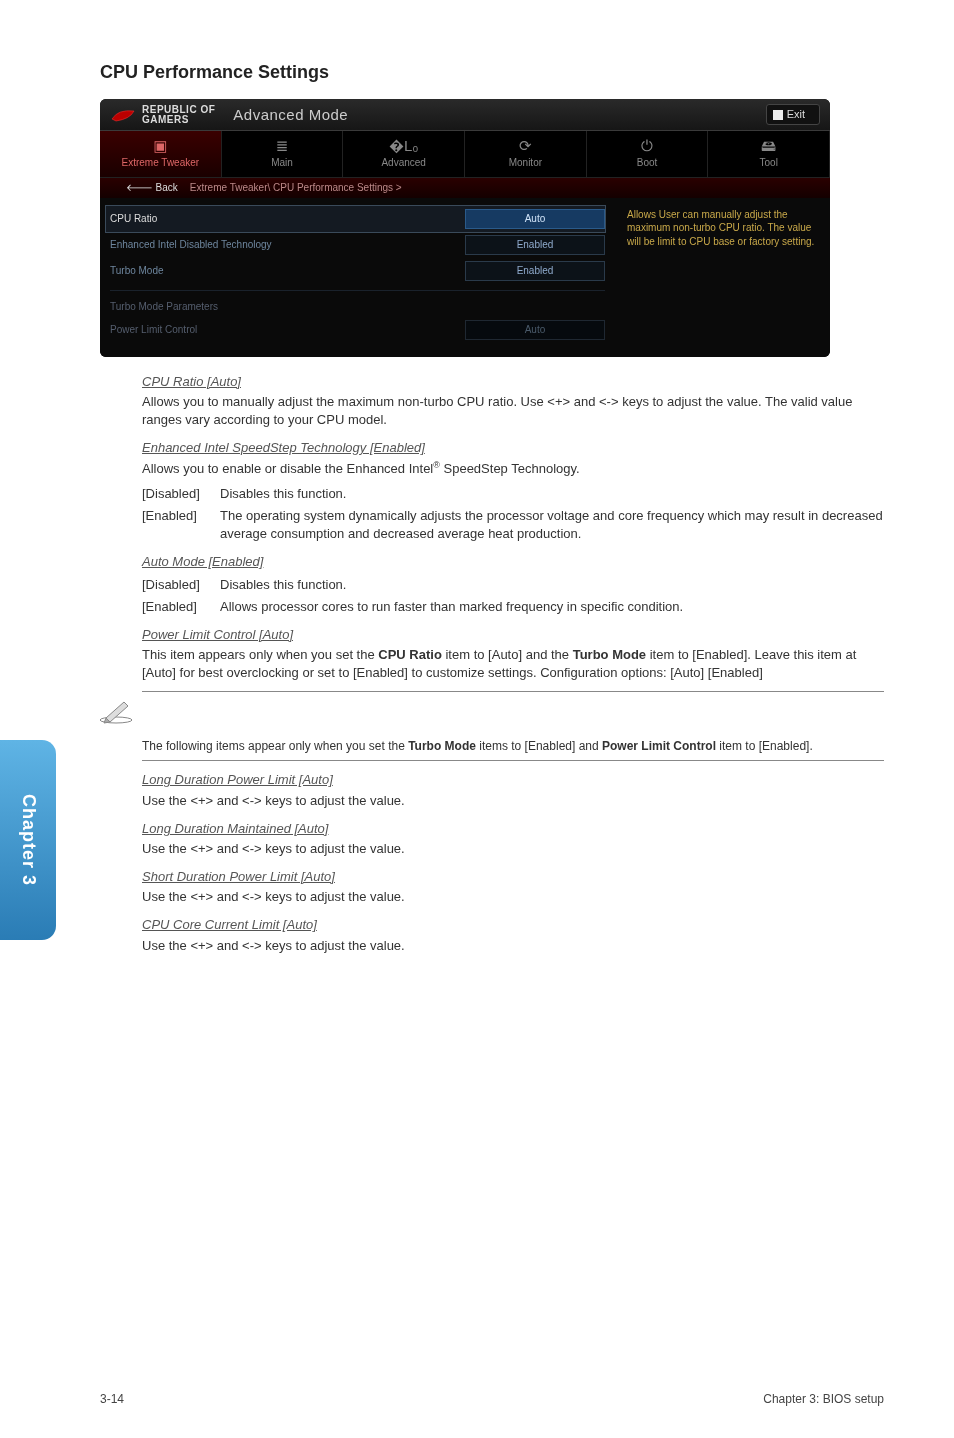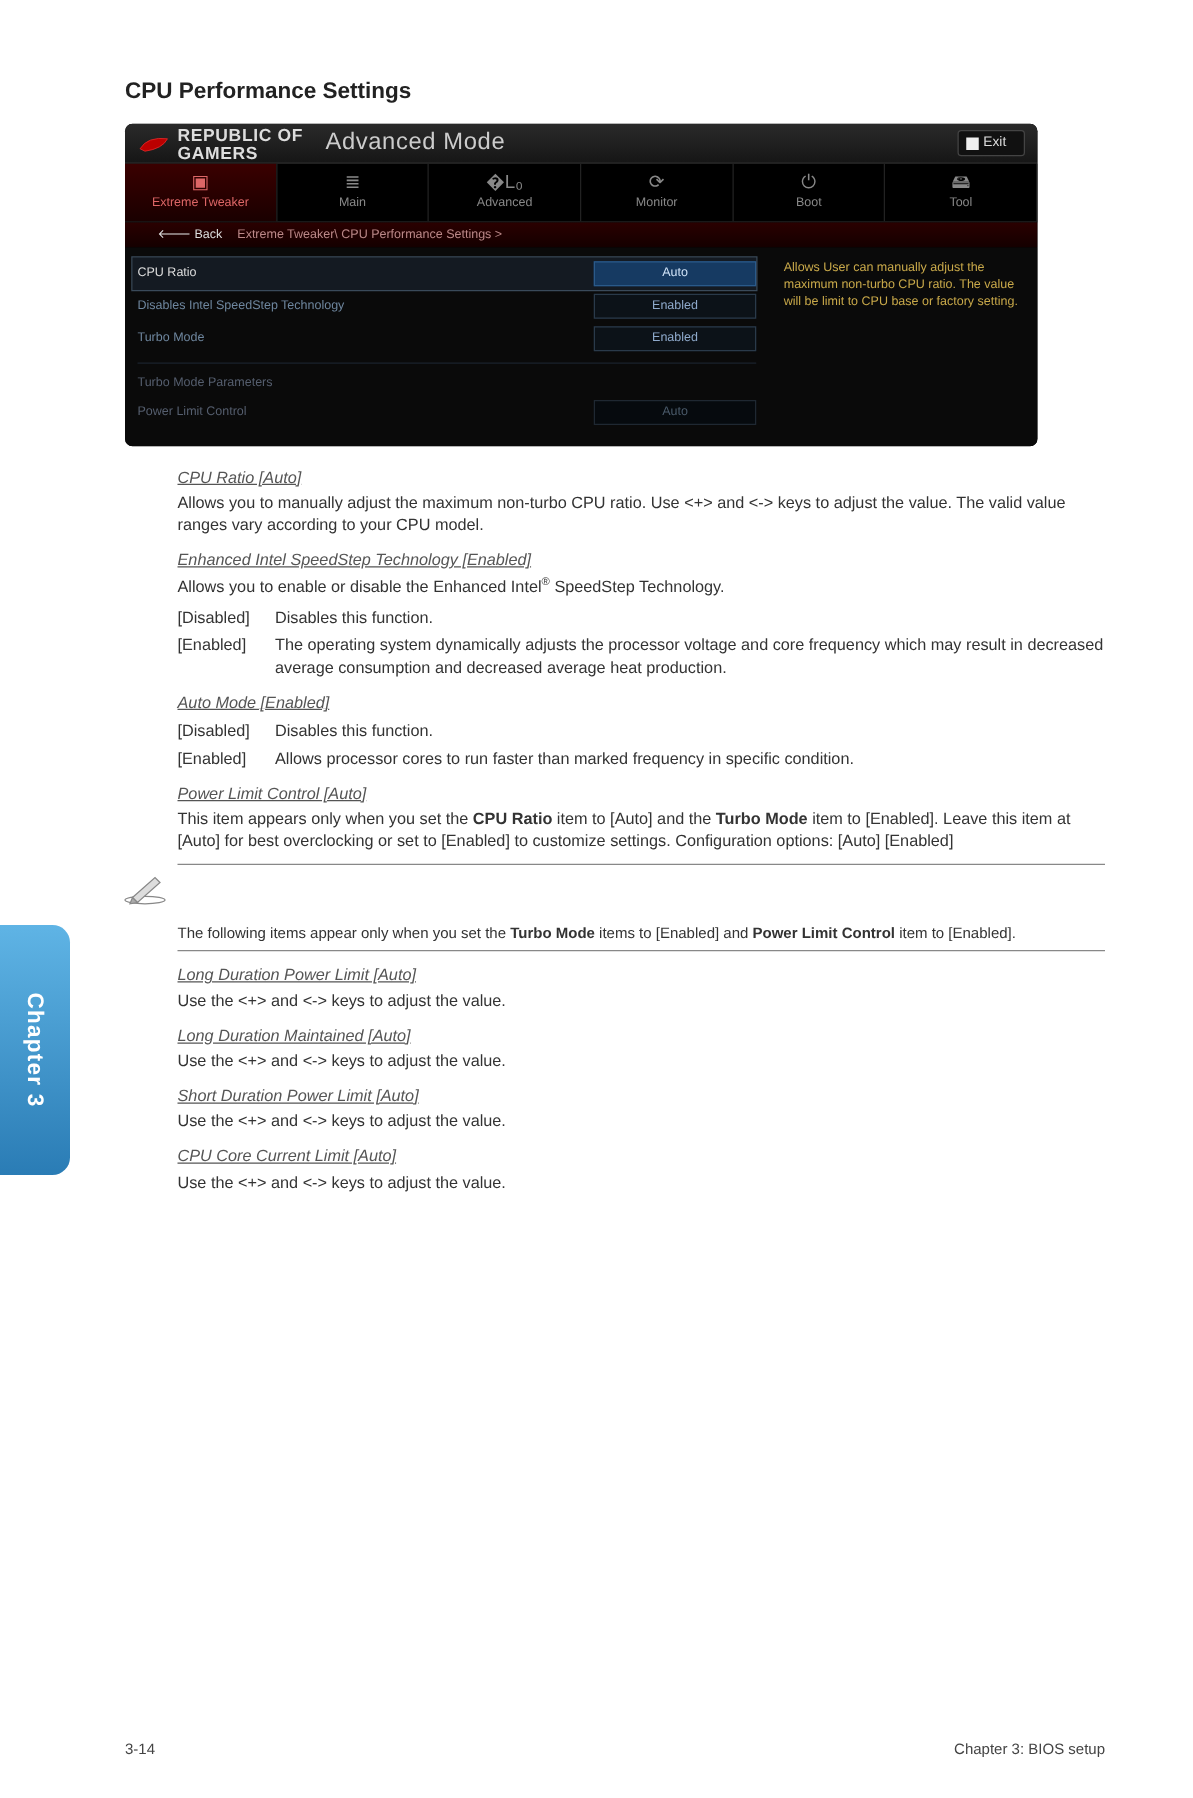--- a/index.html
+++ b/index.html
@@ -13,41 +13,41 @@
     padding: 60px 70px 30px 100px;
     line-height: 1.4;
     position: relative;
     min-height: 1438px;
   }
   h2.page-title { font-size: 18px; font-weight: bold; margin-bottom: 14px; color: #222; }
 
   
   .bios-box { width: 730px; border-radius: 6px; overflow: hidden; margin-bottom: 16px; background: #000; font-size: 11px; }
   .bios-header { display: flex; align-items: center; background: linear-gradient(#2a2a2a,#161616); padding: 4px 10px; height: 32px; border-bottom: 1px solid #3a3a3a; }
-  .rog-logo { display: flex; align-items: center; gap: 6px; color: #ddd; font-size: 14px; line-height: 1; letter-spacing: 0.5px; }
+  .rog-logo { display: flex; align-items: center; gap: 6px; color: #ddd; font-size: 10px; line-height: 1; letter-spacing: 0.5px; }
   .rog-eye { width: 26px; height: 16px; }
-  .advanced-mode { color: #ccc; font-size: 19px; margin-left: 18px; letter-spacing: 0.5px; }
+  .advanced-mode { color: #ccc; font-size: 15px; margin-left: 18px; letter-spacing: 0.5px; }
   .exit-btn { margin-left: auto; background: #111; color: #ddd; padding: 2px 14px 2px 6px; border: 1px solid #444; border-radius: 3px; font-size: 11px; display: flex; align-items: center; gap: 4px; }
   .exit-icon { width: 10px; height: 10px; background: #eee; display: inline-block; position: relative;}
   .bios-tabs { display: flex; background: #000; border-bottom: 1px solid #222; }
   .bios-tab { flex: 1; text-align: center; padding: 4px 0 6px 0; color: #888; border-right: 1px solid #222; }
   .bios-tab.active { background: linear-gradient(#3a0000,#1a0000); color: #d66; }
   .bios-tab .tab-icon { display: block; height: 18px; font-size: 15px; margin-bottom: 2px; color: inherit; }
   .bios-tab .tab-label { font-size: 10px; }
   .bios-back-row { display: flex; align-items: center; background: linear-gradient(#2a0000,#140000); padding: 3px 26px; color: #b88; font-size: 10px; }
   .bios-back-row .back { color: #ddd; margin-right: 12px; }
   .bios-body { display: flex; background: #0a0a0a; }
   .bios-left { flex: 1; padding: 8px 10px 14px 10px; }
   .bios-right { width: 215px; padding: 10px 12px; color: #c9a94a; font-size: 10px; line-height: 1.35; }
   .bios-row { display: flex; align-items: center; padding: 3px 0; }
   .bios-row .label { flex: 1; color: #6e869e; font-size: 10px; }
   .bios-row.selected .label { color: #ddd; }
   .bios-row.section .label { color: #555E6E; }
   .bios-row.selected { outline: 1px solid #3a4a5a; background: #141a22; padding-left: 4px; margin-left: -4px;}
-  .bios-val { width: 130px; text-align: center; border: 1px solid #2a3a4a; padding: 2px 0; color: #8faacc; font-size: 10px; background: #0c1218; }
+  .bios-val { width: 140px; text-align: center; border: 1px solid #2a3a4a; padding: 2px 0; color: #8faacc; font-size: 10px; background: #0c1218; }
   .bios-val.selected { background: #163a62; color: #cfe2f7; border-color: #2a5a8a;}
   .bios-val.dark { border-color: #1f2832; color: #4a5a6a; background: #060a0e;}
   .bios-sep { border-top: 1px solid #1a222c; margin: 6px 0; }
 
   
   .section-block { margin-left: 42px; margin-bottom: 10px; }
   .subheading { color: #555; text-decoration: underline; font-style: italic; font-size: 13px; margin-top: 10px; margin-bottom: 2px; }
   .desc { font-size: 13px; color: #333; margin-bottom: 6px; }
   .option-table { margin-top: 4px; }
   .option-row { display: flex; margin-bottom: 4px; }
@@ -120,21 +120,21 @@
     <span>Extreme Tweaker\ CPU Performance Settings &gt;</span>
   </div>
 
   <div class="bios-body">
     <div class="bios-left">
       <div class="bios-row selected">
         <span class="label">CPU Ratio</span>
         <span class="bios-val selected">Auto</span>
       </div>
       <div class="bios-row">
-        <span class="label">Disables Intel SpeedStep Technology</span>
+        <span class="label">Enhanced Intel Disabled Technology</span>
         <span class="bios-val">Enabled</span>
       </div>
       <div class="bios-row">
         <span class="label">Turbo Mode</span>
         <span class="bios-val">Enabled</span>
       </div>
       <div class="bios-sep"></div>
       <div class="bios-row section">
         <span class="label">Turbo Mode Parameters</span>
       </div>

